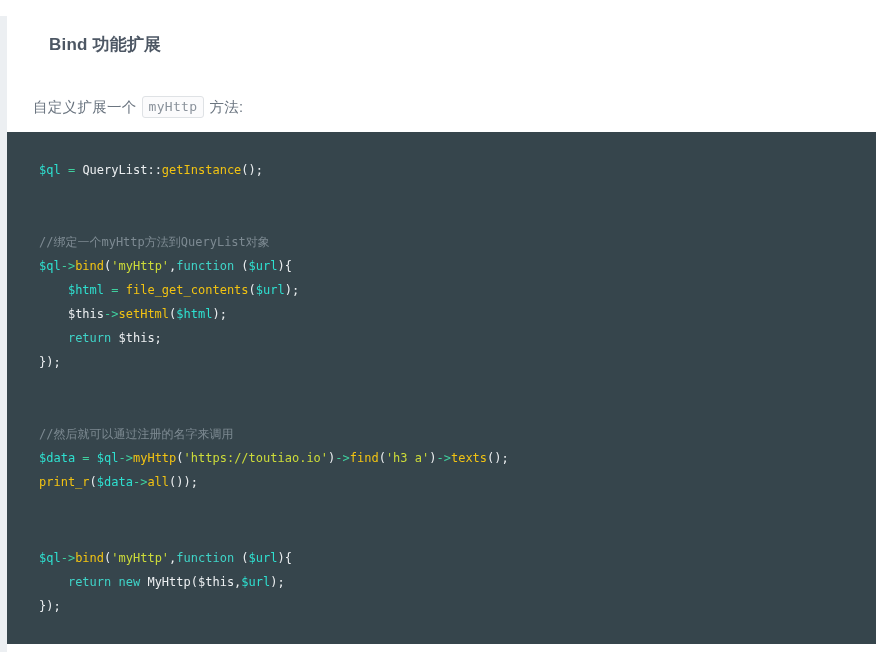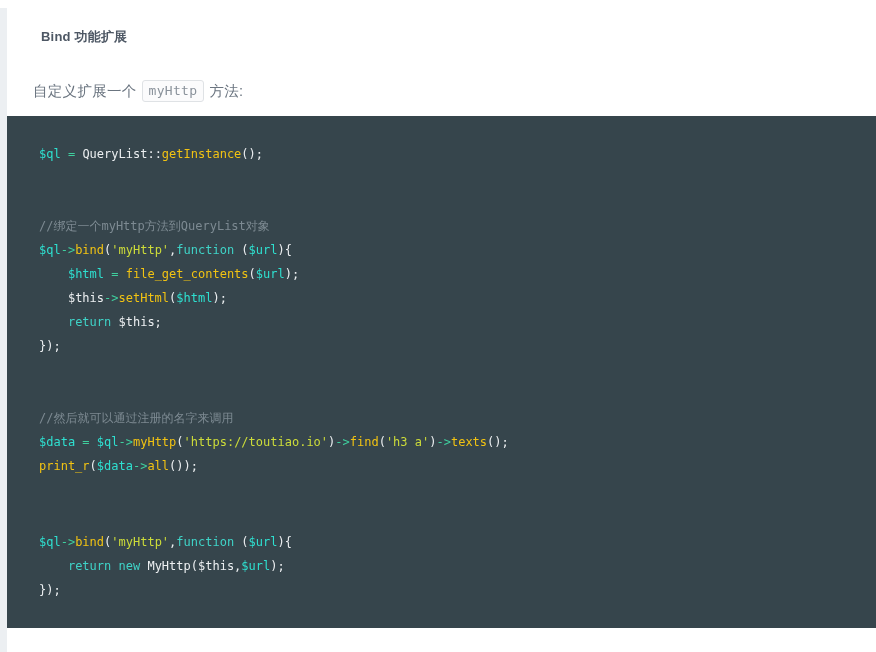--- a/index.html
+++ b/index.html
@@ -34,23 +34,23 @@
     z-index: 5;
   }
 
   .content {
     position: relative;
     width: 876px;
   }
 
   
   .section-title {
-    margin: 8px;
+    margin: 16px;
     padding: 16px 0 0 33px;
-    font-size: 13px;
+    font-size: 17px;
     font-weight: bold;
     color: #4d5764;
     letter-spacing: 0.2px;
     line-height: 26px;
   }
 
   .para {
     margin: 0;
     padding: 22px 8px 0 33px;
     font-size: 14.5px;

